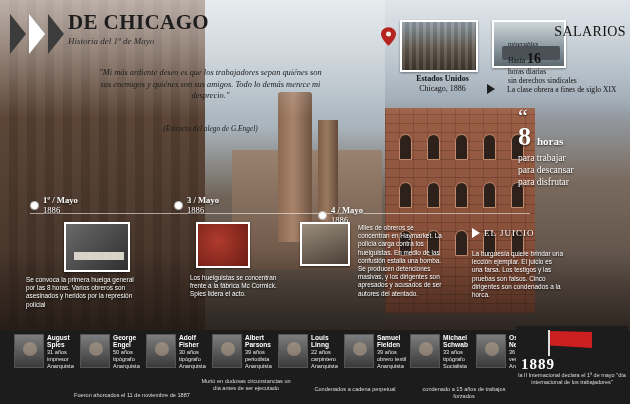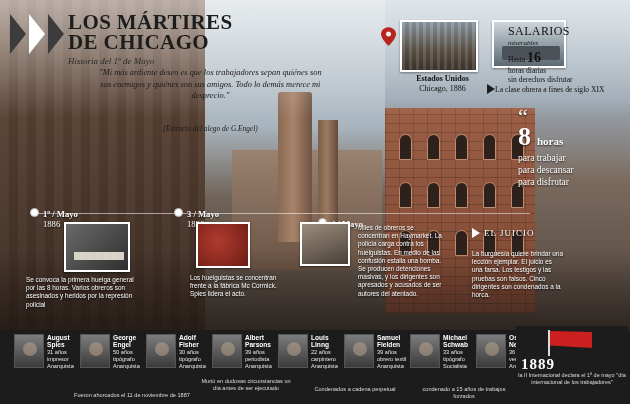--- a/index.html
+++ b/index.html
@@ -114,29 +114,29 @@
     overflow:hidden;
   }
   .photo-ship:after{
     content:""; position:absolute; left:8px; bottom:6px; width:58px; height:14px;
     background:#4b5257; border-radius:2px;
   }
   .salarios {
     position:absolute; left:508px; top:24px; width:118px; color:#111;
     font-family:"Liberation Serif", serif;
   }
-  .salarios .s1 { font-size:12px; letter-spacing:.4px; }
+  .salarios .s1 { font-size:14px; letter-spacing:.4px;text-align:right; }
   .salarios .s2 { font-size:7px; font-style:italic; }
   .salarios .s3 { font-size:7.5px; margin-top:3px; }
   .salarios .big { font-size:14px; font-weight:bold; }
   .salarios .s4 { font-size:7.5px;font-family:Liberation Serif, serif; }
   .salarios .s5 { font-size:7.5px; }
 
   .arrow-line {
-    position:absolute; left:487px; top:84px; display:flex; align-items:center; gap:0;
+    position:absolute; left:487px; top:84px; display:flex; align-items:center; gap:12px;
   }
   .arrow-line .tri {
     width:0;height:0;border-top:5px solid transparent;border-bottom:5px solid transparent;border-left:8px solid #1d1d1d;
   }
   .arrow-line .txt { font-family:"Liberation Serif", serif; font-size:7.6px; color:#111; }
 
   
   .ocho {
     position:absolute; left:518px; top:112px; width:108px; color:#fff;
     font-family:"Liberation Serif", serif; text-shadow:0 1px 2px rgba(0,0,0,.75);
@@ -152,21 +152,20 @@
   }
   .node {
     position:absolute; display:flex; align-items:center; gap:4px;
   }
   .node .dot {
     width:9px;height:9px;border-radius:50%;background:#fff;border:1px solid #bbb;
   }
   .node .lab {
     color:#fff; font-family:"Liberation Serif", serif; font-size:8.6px; line-height:9.5px;
     text-shadow:0 1px 2px rgba(0,0,0,.8);
-    margin-top:14px;
   }
   .node .lab b{ font-weight:bold; }
 
   .tl-text {
     position:absolute; color:#fff; font-family:"Liberation Sans", sans-serif;
     font-size:6.4px; line-height:8.2px; text-shadow:0 1px 2px rgba(0,0,0,.9);
   }
 
   .mini-photo {
     position:absolute; border:2px solid #fff; box-shadow:0 1px 2px rgba(0,0,0,.5);
@@ -262,21 +261,20 @@
     <div class="bg-bottom-fade"></div>
   </div>
 
   <div class="chev-group">
     <div class="chev"></div>
     <div class="chev w"></div>
     <div class="chev"></div>
   </div>
 
   <div class="title-block">
-    <div class="title-1">LOS MÁRTIRES</div>
     <div class="title-2">DE CHICAGO</div>
     <div class="subtitle">Historia del 1º de Mayo</div>
   </div>
 
   <div class="quote">
     <span>"Mi más ardiente deseo es que los trabajadores sepan quiénes son sus enemigos y quiénes son sus amigos. Todo lo demás merece mi desprecio."</span>
     <span class="src">(Extracto del alego de G.Engel)</span>
   </div>
 
   <svg class="pin" viewBox="0 0 24 30">
@@ -294,21 +292,21 @@
     <div class="s1">SALARIOS</div>
     <div class="s2">miserables</div>
     <div class="s3">
       <span>Hasta</span>
       <span class="big">16</span>
     </div>
     <div class="s4">horas diarias</div>
     <div class="s5">
       <span>sin</span>
       <span>derechos</span>
-      <span>disfrutar</span>
+      <span>sindicales</span>
     </div>
   </div>
 
   <div class="arrow-line">
     <div class="tri"></div>
     <div class="txt">La clase obrera a fines de siglo XIX</div>
   </div>
 
   <div class="ocho">
     <div class="q">“</div>

